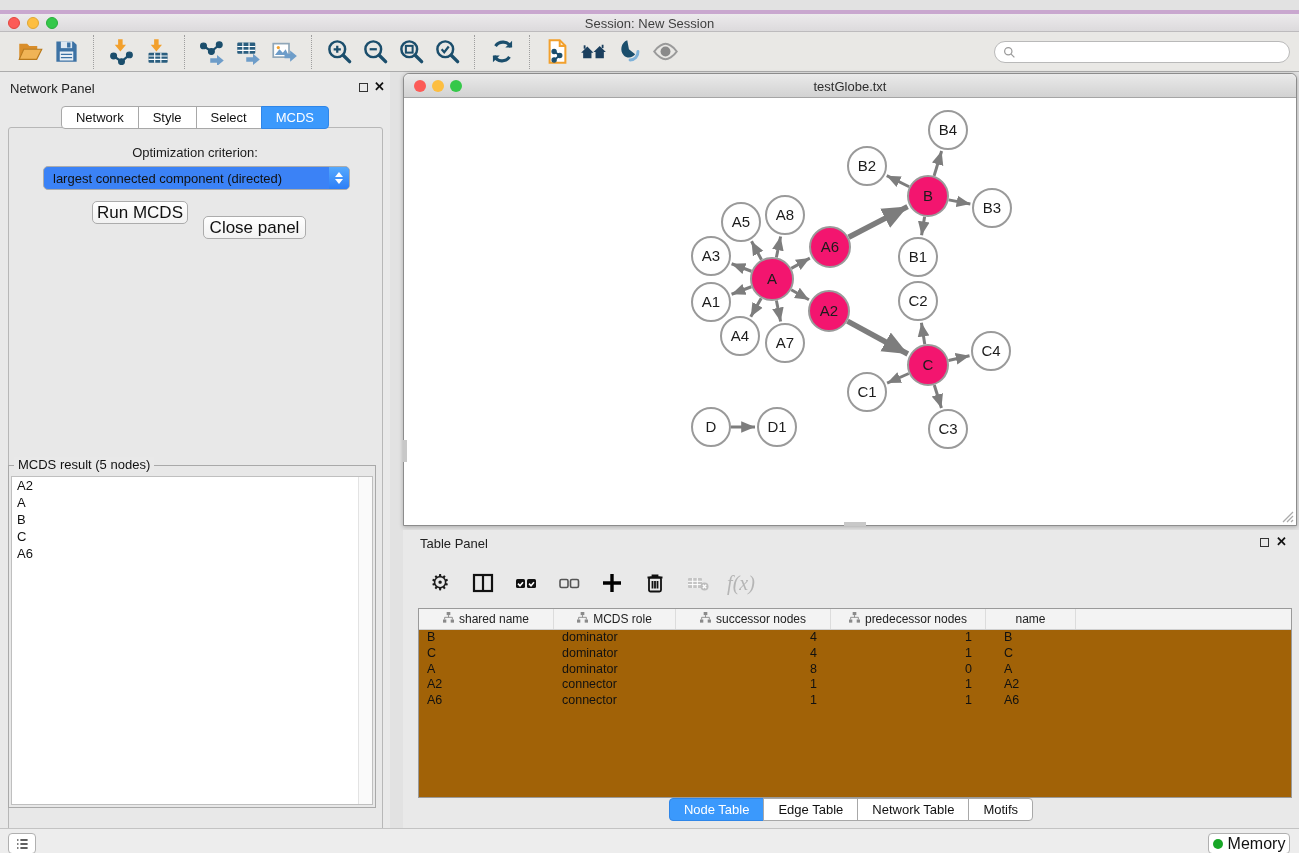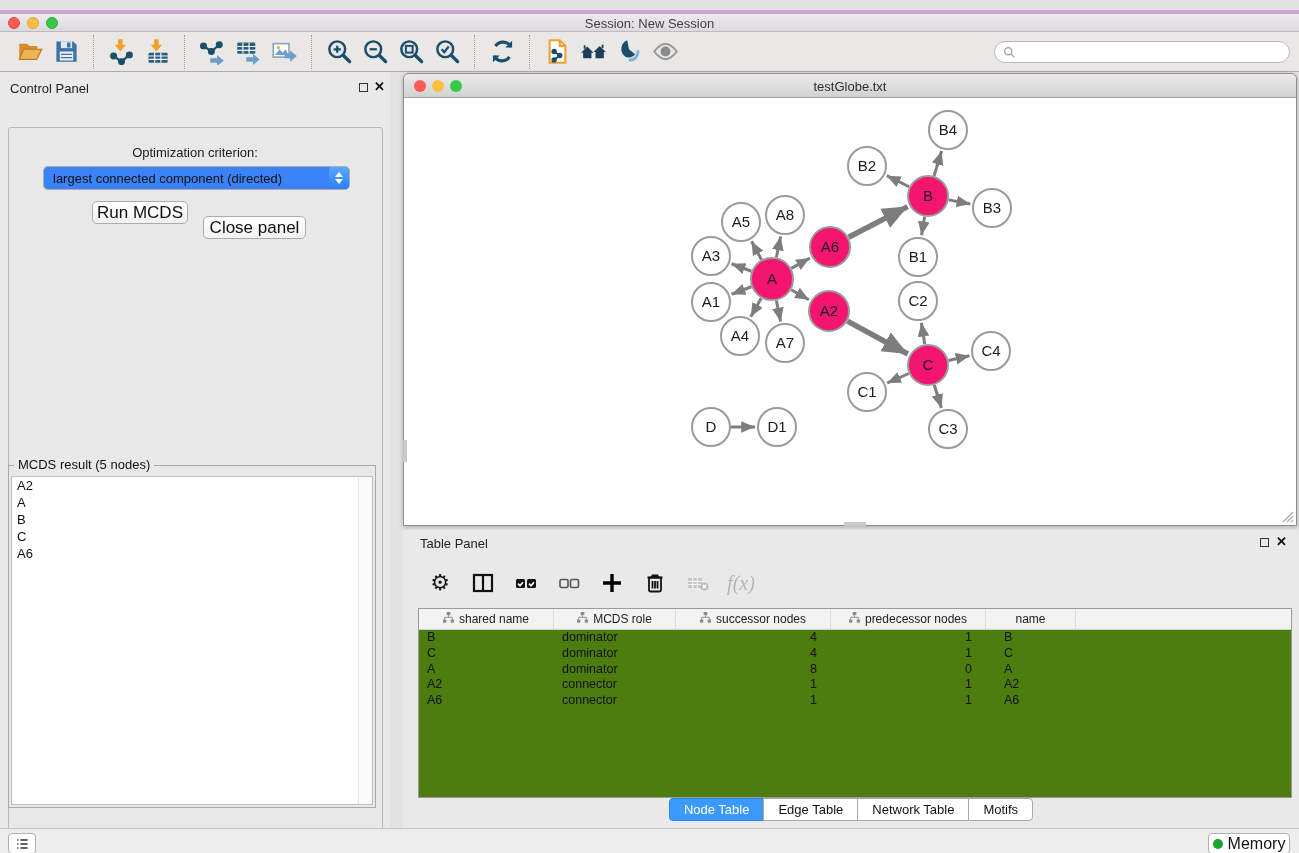--- a/index.html
+++ b/index.html
@@ -82,21 +82,21 @@
 
   
   .table-panel { position:absolute; left:403px; top:520px; width:896px; height:298px; background:#E9E9E9; }
   .table-panel .ph-title { position:absolute; left:17px; top:6px; }
   .table-panel .ph-float { right:30px; top:8px; } .table-panel .ph-close { right:12px; top:4px; }
   .tp-toolbar { position:absolute; left:15px; top:32px; height:42px; display:flex; align-items:center; gap:13px; padding-left:7px; }
   .tp-ic { width:30px; height:30px; display:flex; align-items:center; justify-content:center; }
   .tp-ic svg { width:24px; height:24px; }
   .gear-glyph { font-size:22px; color:#1c1c1c; line-height:1; }
   .fx-glyph { font-family:"Liberation Serif", serif; font-style:italic; font-size:20px; color:#B5B5B5; }
-  .data-table { position:absolute; left:15px; top:78px; width:874px; height:190px; background:#4d7c0f;
+  .data-table { position:absolute; left:15px; top:78px; width:874px; height:190px; background:#a16207;
                 border:1px solid #9A9A9A; overflow:hidden; }
   .dt-header { display:flex; height:21px; background:#F3F3F3; border-bottom:1px solid #CFCFCF; }
   .dt-hcell { display:flex; align-items:center; justify-content:center; gap:5px; font-size:12px; color:#222;
               border-right:1px solid #DCDCDC; height:100%; }
   .dt-row { display:flex; height:15.8px; }
   .dt-cell { font-size:12.5px; color:#111; padding-left:8px; white-space:nowrap; overflow:hidden; line-height:15.5px; }
   .dt-cell.num { text-align:right; padding-right:14px; }
   .dt-cell.namecol { padding-left:18px; }
   .tp-tabs { position:absolute; left:0; top:268px; width:100%; display:flex; justify-content:center; }
 
@@ -264,25 +264,31 @@
       <div class="searchbox">
       <svg viewBox="0 0 16 16">
           <circle cx="6.5" cy="6.5" r="4.5" fill="none" stroke="#9a9a9a" stroke-width="1.5"></circle>
           <path d="M10 10l4 4" stroke="#9a9a9a" stroke-width="1.5"></path>
         </svg>
     </div>
   </div>
 
   <div class="control-panel">
     <div class="panel-head">
-      <span class="ph-title">Control Panel</span>
+      <span class="ph-title">Network Panel</span>
       <span class="ph-float"></span>
       <span class="ph-close">✕</span>
     </div>
     <div class="tab-content-border"></div>
+    <div class="tabs-row" id="cp-tabs">
+        <div class="seg-tab">Network</div>
+        <div class="seg-tab">Style</div>
+        <div class="seg-tab">Select</div>
+        <div class="seg-tab active">MCDS</div>
+      </div>
 
     <div class="opt-label">Optimization criterion:</div>
     <div class="dropdown">
       <span class="dd-text">largest connected component (directed)</span>
       <span class="dd-stepper">
           <span class="dd-up"></span>
           <span class="dd-down"></span>
         </span>
     </div>
     <div class="btn btn-run">Run MCDS</div>

